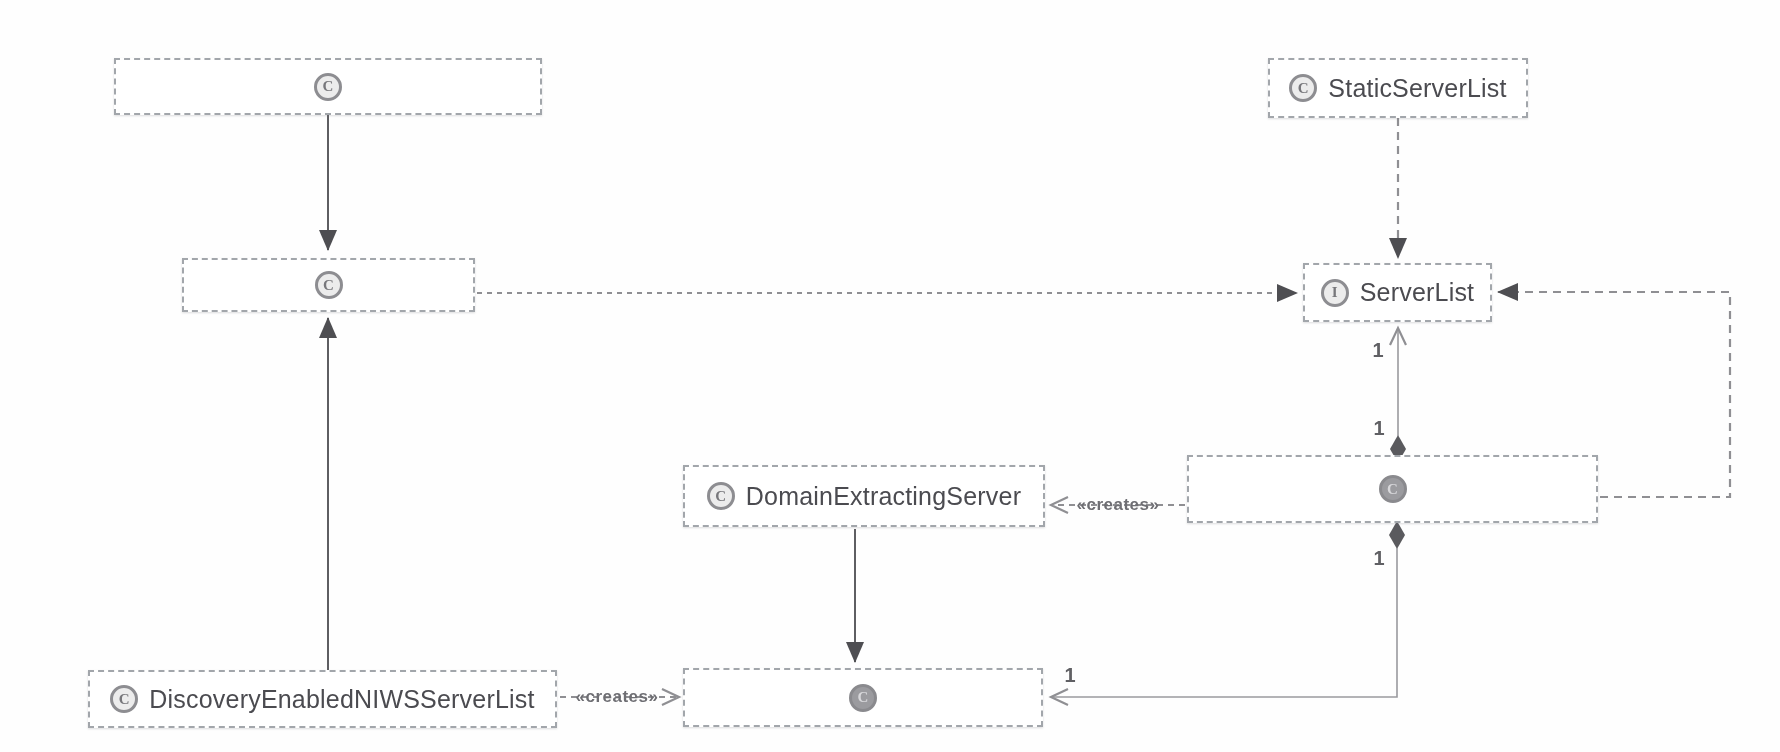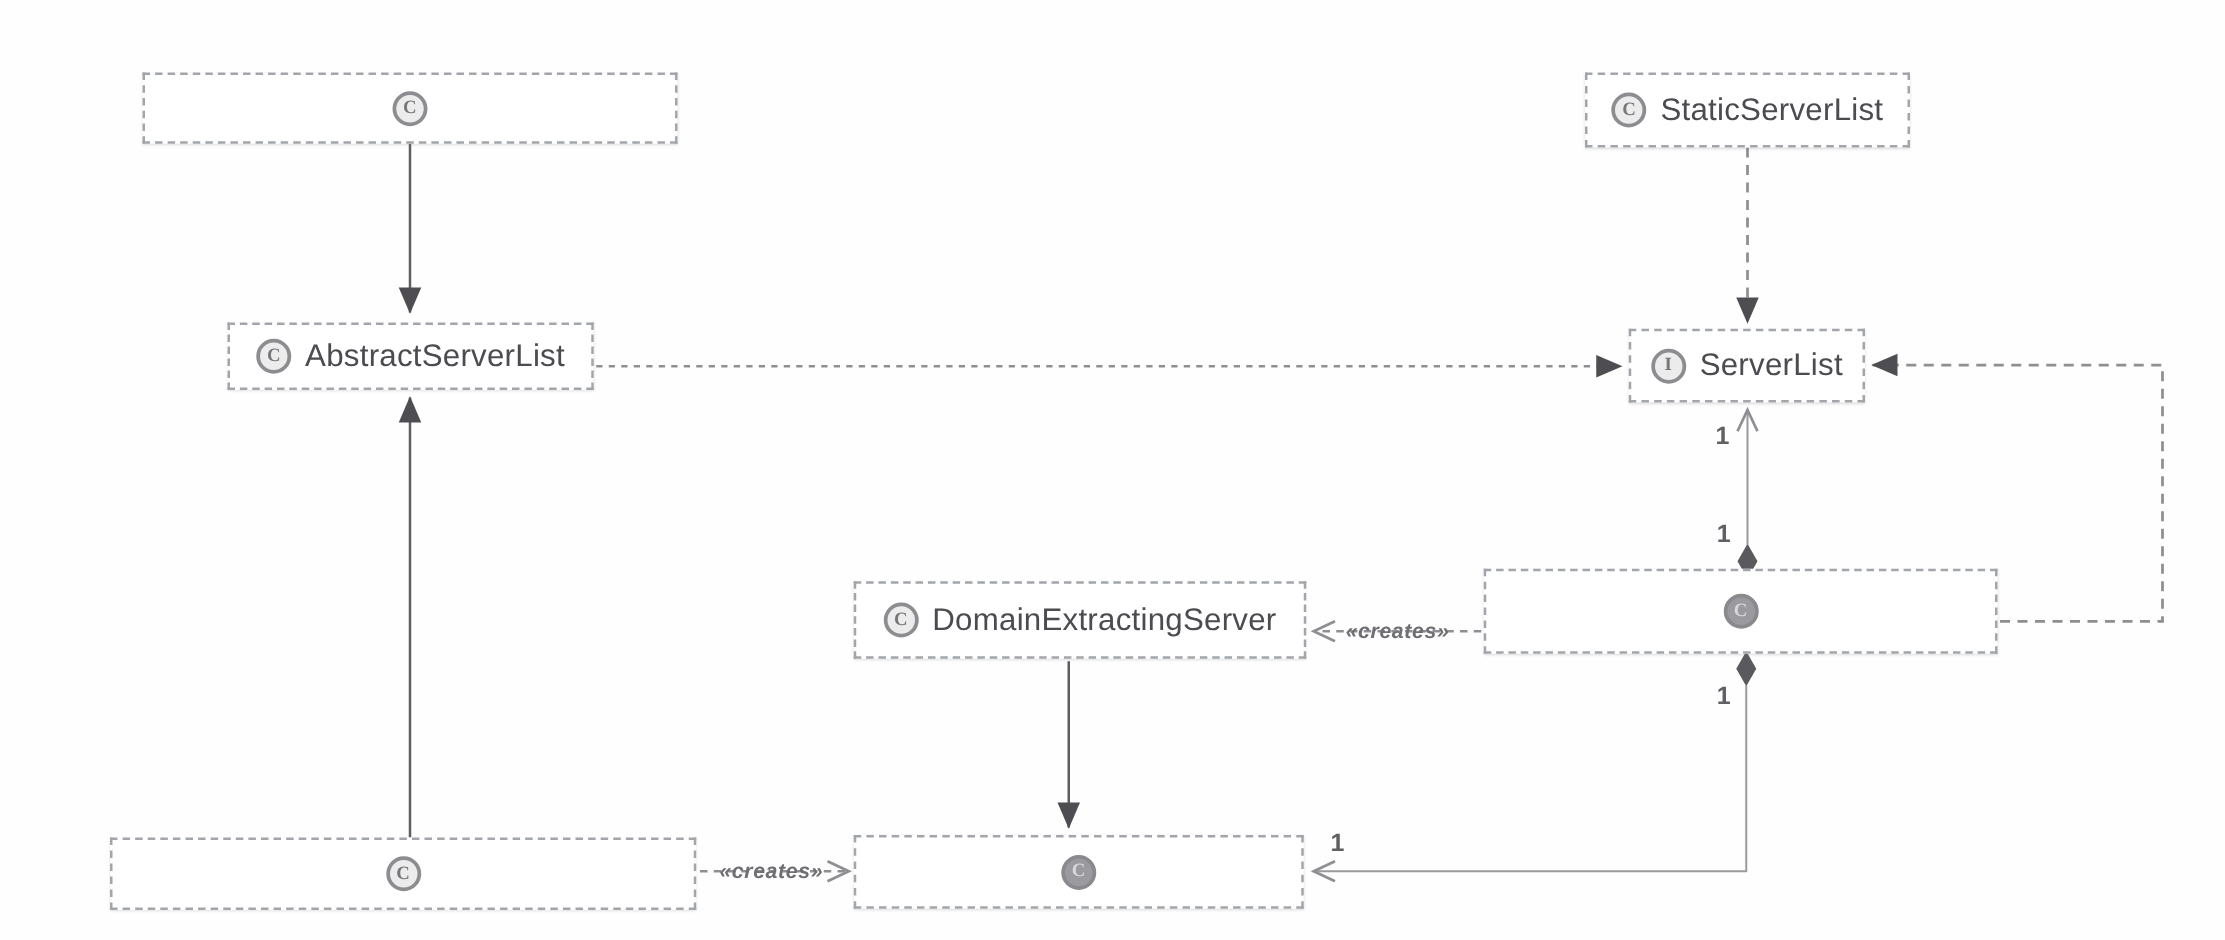--- a/index.html
+++ b/index.html
@@ -16,21 +16,21 @@
   }
   .class-box .glyph{
     width:28px;height:28px;border-radius:50%;flex:0 0 auto;
     display:flex;align-items:center;justify-content:center;
     background:#ececec;border:3px solid #8d8d91;box-sizing:border-box;
     color:#77777b;font-size:15px;font-weight:bold;font-family:"Liberation Serif","DejaVu Serif",serif;
   }
   .class-box .glyph.solid{background:#9b9b9f;color:#d8d8db;border-color:#8a8a8e;}
   .edge-label{
     position:absolute;color:#6e6e73;font-size:17px;font-weight:bold;
-    transform:translate(-50%,-50%);white-space:nowrap;letter-spacing:.5px;font-style:italic;
+    transform:translate(-50%,-50%);white-space:nowrap;letter-spacing:.5px;
   }
   .mult-label{
     position:absolute;color:#606064;font-size:20px;font-weight:bold;
     transform:translate(-50%,-50%);
   }
 </style>
 </head>
 <body>
 
 <div id="canvas">
@@ -72,39 +72,39 @@
     <span class="glyph">C</span>
   </div>
 
   <div class="class-box" style="left:1268px;top:58px;width:260px;height:60px;">
     <span class="glyph">C</span>
     <span>StaticServerList</span>
   </div>
 
   <div class="class-box" style="left:182px;top:258px;width:293px;height:54px;">
     <span class="glyph">C</span>
-    <span>AbstractServerList</span>
   </div>
 
   <div class="class-box" style="left:1303px;top:263px;width:189px;height:59px;">
     <span class="glyph">I</span>
     <span>ServerList</span>
   </div>
 
   <div class="class-box" style="left:683px;top:465px;width:362px;height:62px;">
     <span class="glyph">C</span>
     <span>DomainExtractingServer</span>
   </div>
 
   <div class="class-box" style="left:1187px;top:455px;width:411px;height:68px;">
     <span class="glyph solid">C</span>
   </div>
 
   <div class="class-box" style="left:88px;top:670px;width:469px;height:58px;">
     <span class="glyph">C</span>
+    <span>DiscoveryEnabledNIWSServerList</span>
   </div>
 
   <div class="class-box" style="left:683px;top:668px;width:360px;height:59px;">
     <span class="glyph solid">C</span>
   </div>
 
   <span class="edge-label" style="left:1118px;top:505px;">«creates»</span>
   <span class="edge-label" style="left:617px;top:697px;">«creates»</span>
 
   <span class="mult-label" style="left:1378px;top:350px;">1</span>

